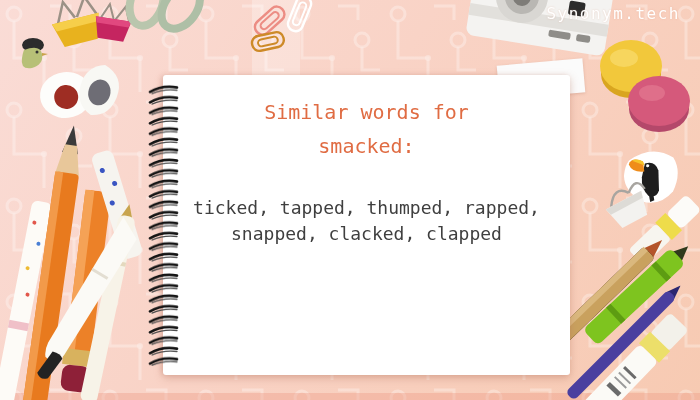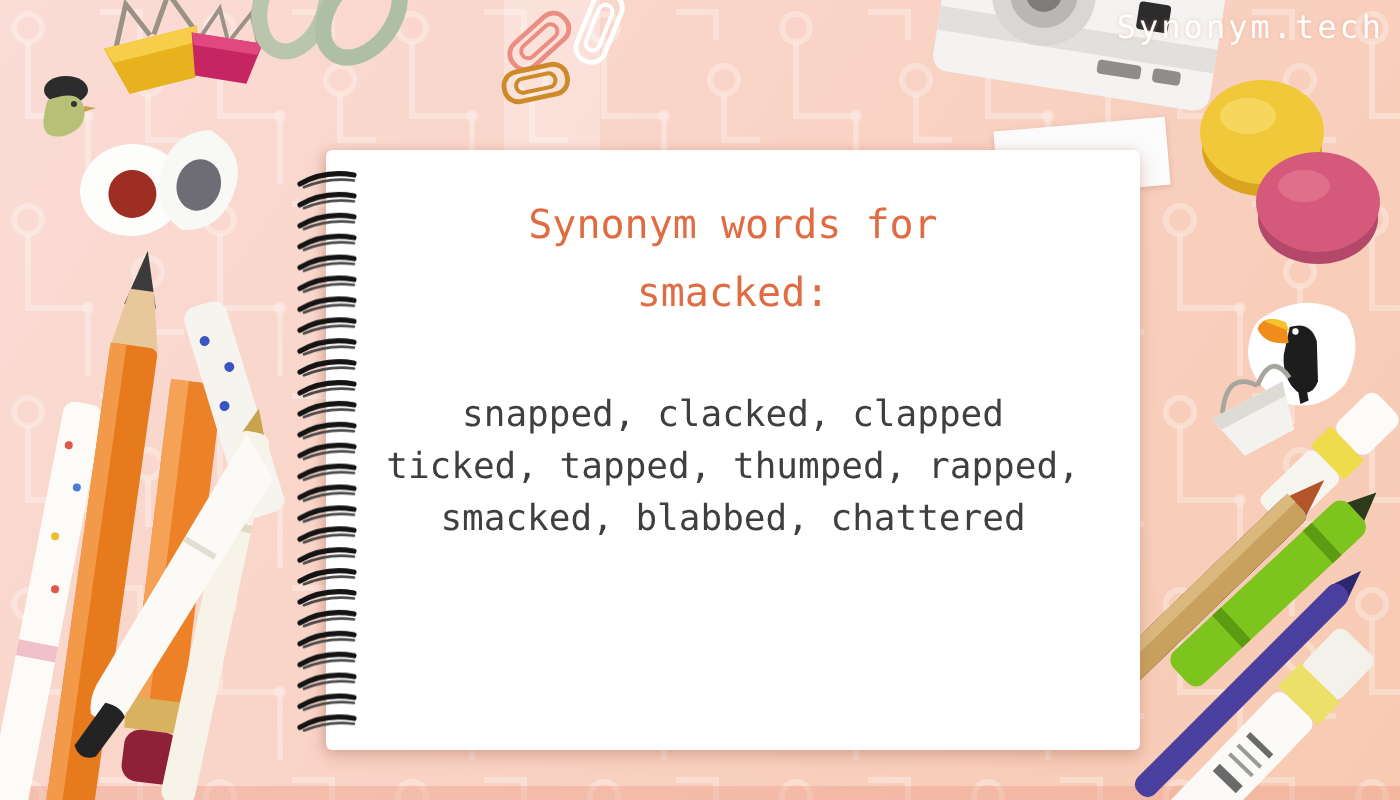--- a/index.html
+++ b/index.html
@@ -17,21 +17,21 @@
                 transform:rotate(-5deg);box-shadow:0 1px 3px rgba(170,110,90,.3);z-index:4;}
   .notebook{left:163px;top:75px;width:407px;height:300px;background:#ffffff;border-radius:3px;
             box-shadow:0 3px 8px rgba(175,110,90,.38), -2px 0 4px rgba(175,110,90,.18);z-index:5;}
   .spiral{left:146px;top:84px;width:36px;height:282px;z-index:6;}
   .note-heading{left:0;top:20px;width:100%;text-align:center;line-height:34px;
                 font-size:20px;color:var(--heading,#e06c43);z-index:7;}
   .note-body{left:0;top:120px;width:100%;text-align:center;line-height:26px;
              font-size:18px;color:var(--body,#3f3f3f);z-index:7;}
   .note-heading div, .note-body div{white-space:nowrap;}
 
-  .watermark{right:8px;top:4px;font-size:16px;letter-spacing:1.5px;color:#ffffff;z-index:9;
+  .watermark{right:20px;top:4px;font-size:16px;letter-spacing:1.5px;color:#ffffff;z-index:9;
              text-shadow:0 0 2px rgba(220,150,120,.4);margin-left:19px;}
 
   .deco{z-index:2;}
   svg{display:block;}
 </style>
 </head>
 <body>
 
 <div id="stage" style="--heading: #e06c43; --body: #3f3f3f;">
 
@@ -196,27 +196,26 @@
     <rect x="8" y="44" width="26" height="130" rx="5" fill="#fbfaf6"></rect>
     <rect x="13" y="70" width="16" height="3" fill="#6a6a6a"></rect>
     <rect x="13" y="78" width="16" height="2" fill="#9a9a9a"></rect>
     <rect x="13" y="84" width="16" height="2" fill="#9a9a9a"></rect>
     <rect x="13" y="92" width="16" height="5" fill="#6a6a6a"></rect>
   </svg>
 
   <div class="layer sheet-behind"></div>
   <div class="layer notebook">
     <div class="layer note-heading">
-      <div>Synonym words for</div>
+      <div>Similar words for</div>
       <div>smacked:</div>
     </div>
     <div class="layer note-body">
+      <div>ticked, tapped, thumped, rapped,</div>
       <div>snapped, clacked, clapped</div>
-      <div>ticked, tapped, thumped, rapped,</div>
-      <div>smacked, blabbed, chattered</div>
     </div>
   </div>
   <svg class="layer spiral" width="36" height="282">
     <defs>
       <pattern id="coil" width="36" height="10.45" patternUnits="userSpaceOnUse">
         <path d="M4 8 Q16 1 31 3.5" fill="none" stroke="#141414" stroke-width="2.6" stroke-linecap="round"></path>
         <path d="M6 9.6 Q18 4.5 31 6.2" fill="none" stroke="#4a4a4a" stroke-width="1.3" stroke-linecap="round"></path>
       </pattern>
     </defs>
     <rect width="36" height="282" fill="url(#coil)"></rect>

